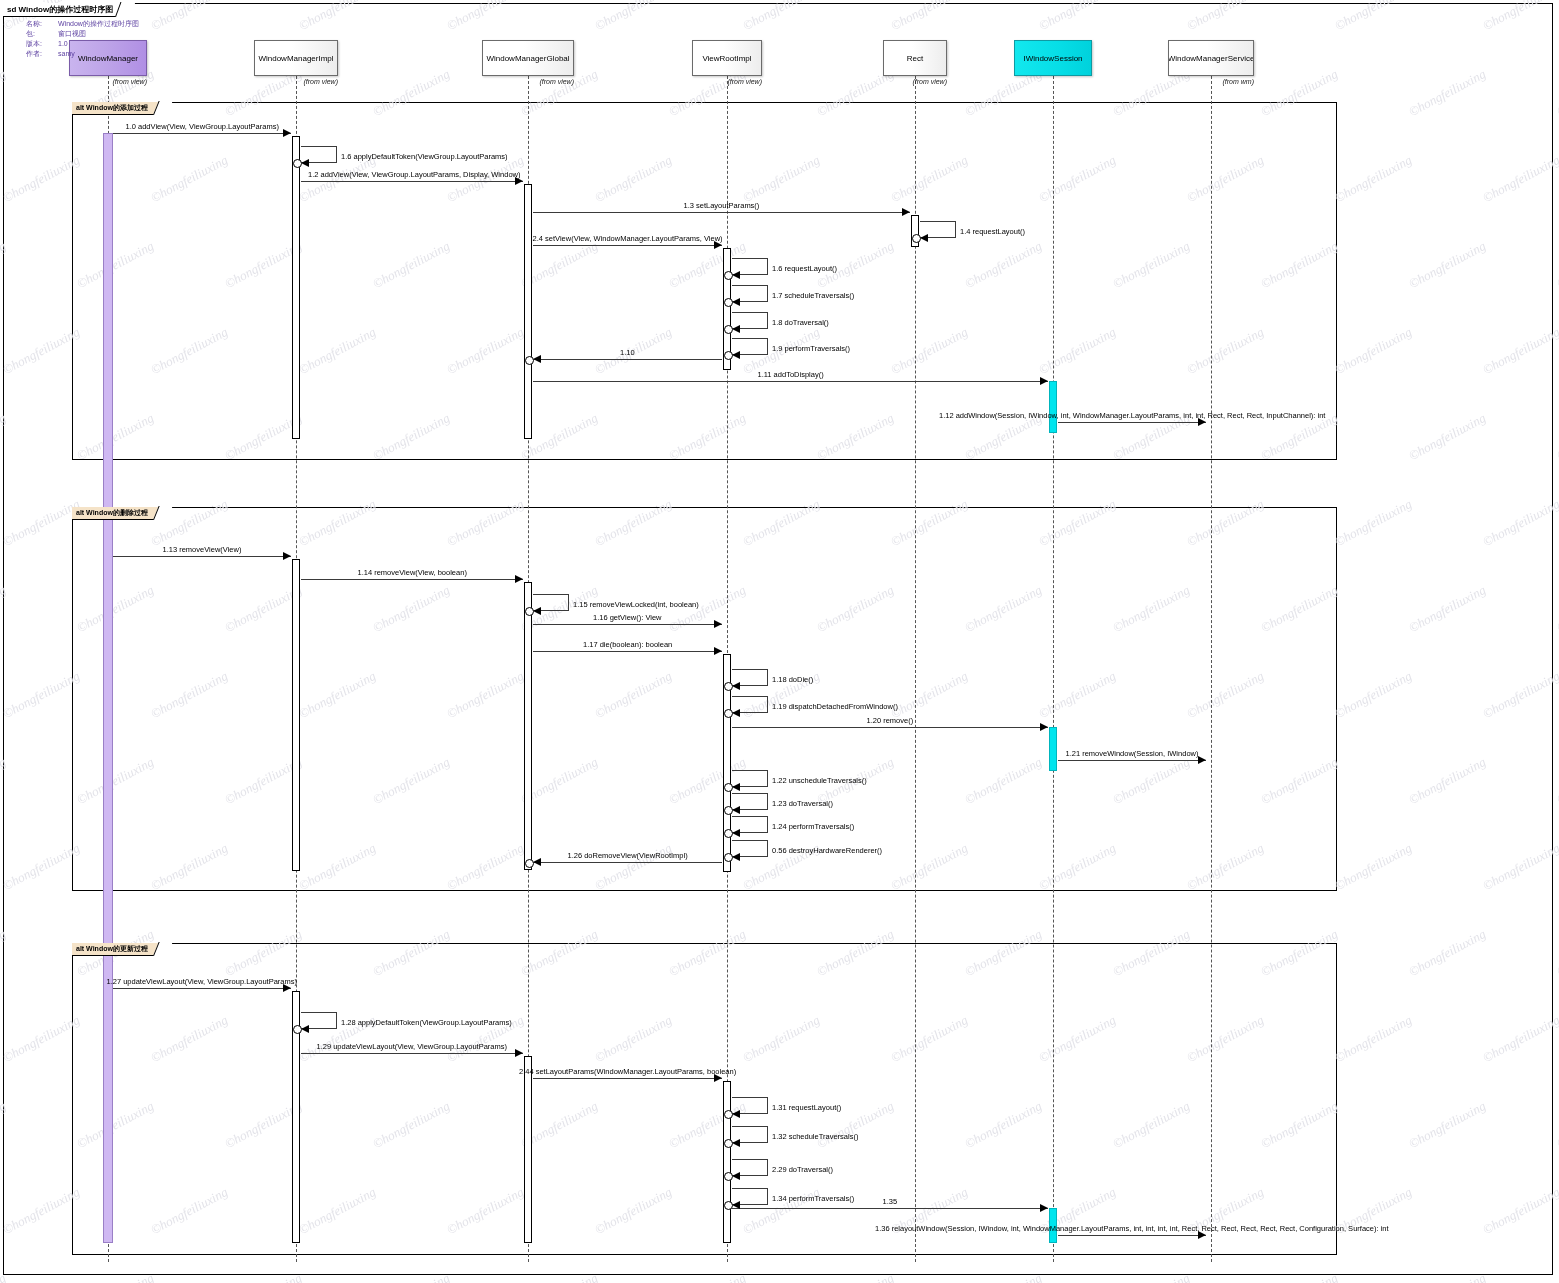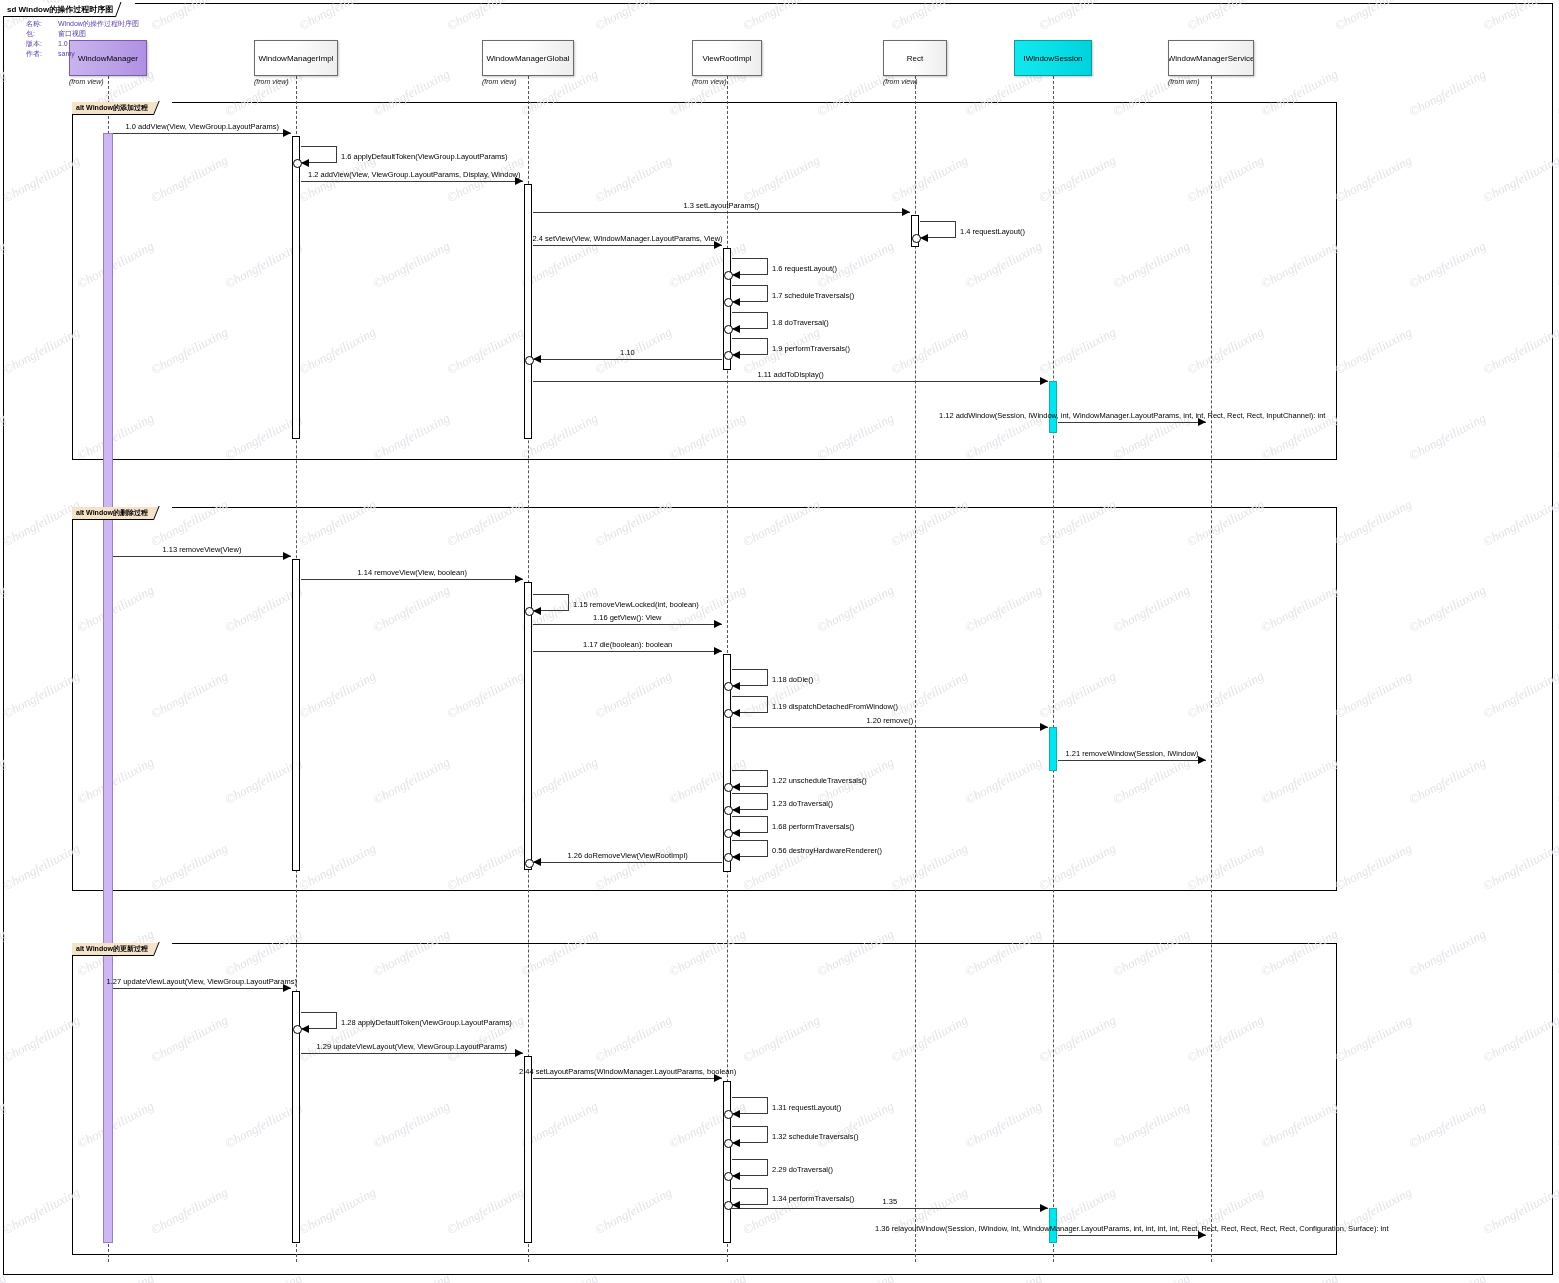--- a/index.html
+++ b/index.html
@@ -79,21 +79,21 @@
     line-height: 10px;
   }
   #meta table { border-collapse: collapse; }
   #meta td { padding: 0 0 0 0; vertical-align: top; font-size: 7px; white-space: nowrap; }
   #meta td.k { width: 28px; color: #5b3fa0; }
   #meta td.v { color: #5b3fa0; padding-left: 4px; }
   
   .lifeline-head {
     position: absolute;
     z-index: 10;
-    text-align: left;
+    text-align: right;
   }
   .ll-box {
     border: 1px solid #6b6b6b;
     box-sizing: border-box;
     display: flex; align-items: center; justify-content: center;
     font-size: 8px;
     color: #000;
     background: linear-gradient(to right, #ffffff 0%, #ffffff 45%, #ededed 100%);
     box-shadow: 1px 1px 2px rgba(0,0,0,.22);
     white-space: nowrap;
@@ -597,21 +597,21 @@
       <div class="arrow left" style="left: 732px; top: 783px;"></div>
       <div class="ret-circle" style="left: 724px; top: 783px;"></div>
       <div class="msg-label" style="left: 772px; top: 776px;">1.22 unscheduleTraversals()</div>
       <div class="self" style="left: 732px; top: 793px; width: 36px; height: 17px;"></div>
       <div class="arrow left" style="left: 732px; top: 806px;"></div>
       <div class="ret-circle" style="left: 724px; top: 806px;"></div>
       <div class="msg-label" style="left: 772px; top: 799px;">1.23 doTraversal()</div>
       <div class="self" style="left: 732px; top: 816px; width: 36px; height: 17px;"></div>
       <div class="arrow left" style="left: 732px; top: 829px;"></div>
       <div class="ret-circle" style="left: 724px; top: 829px;"></div>
-      <div class="msg-label" style="left: 772px; top: 822px;">1.68 performTraversals()</div>
+      <div class="msg-label" style="left: 772px; top: 822px;">1.24 performTraversals()</div>
       <div class="self" style="left: 732px; top: 840px; width: 36px; height: 17px;"></div>
       <div class="arrow left" style="left: 732px; top: 853px;"></div>
       <div class="ret-circle" style="left: 724px; top: 853px;"></div>
       <div class="msg-label" style="left: 772px; top: 846px;">0.56 destroyHardwareRenderer()</div>
       <div class="msg-line" style="left: 533px; top: 862px; width: 189px;"></div>
       <div class="arrow left" style="left: 533px; top: 858px;"></div>
       <div class="ret-circle" style="left: 525px; top: 859px;"></div>
       <div class="msg-label" style="top: 851px; left: 567.5px;">1.26 doRemoveView(ViewRootImpl)</div>
       <div class="msg-line" style="left: 113px; top: 988px; width: 178px;"></div>
       <div class="arrow right" style="left: 283px; top: 984px;"></div>

